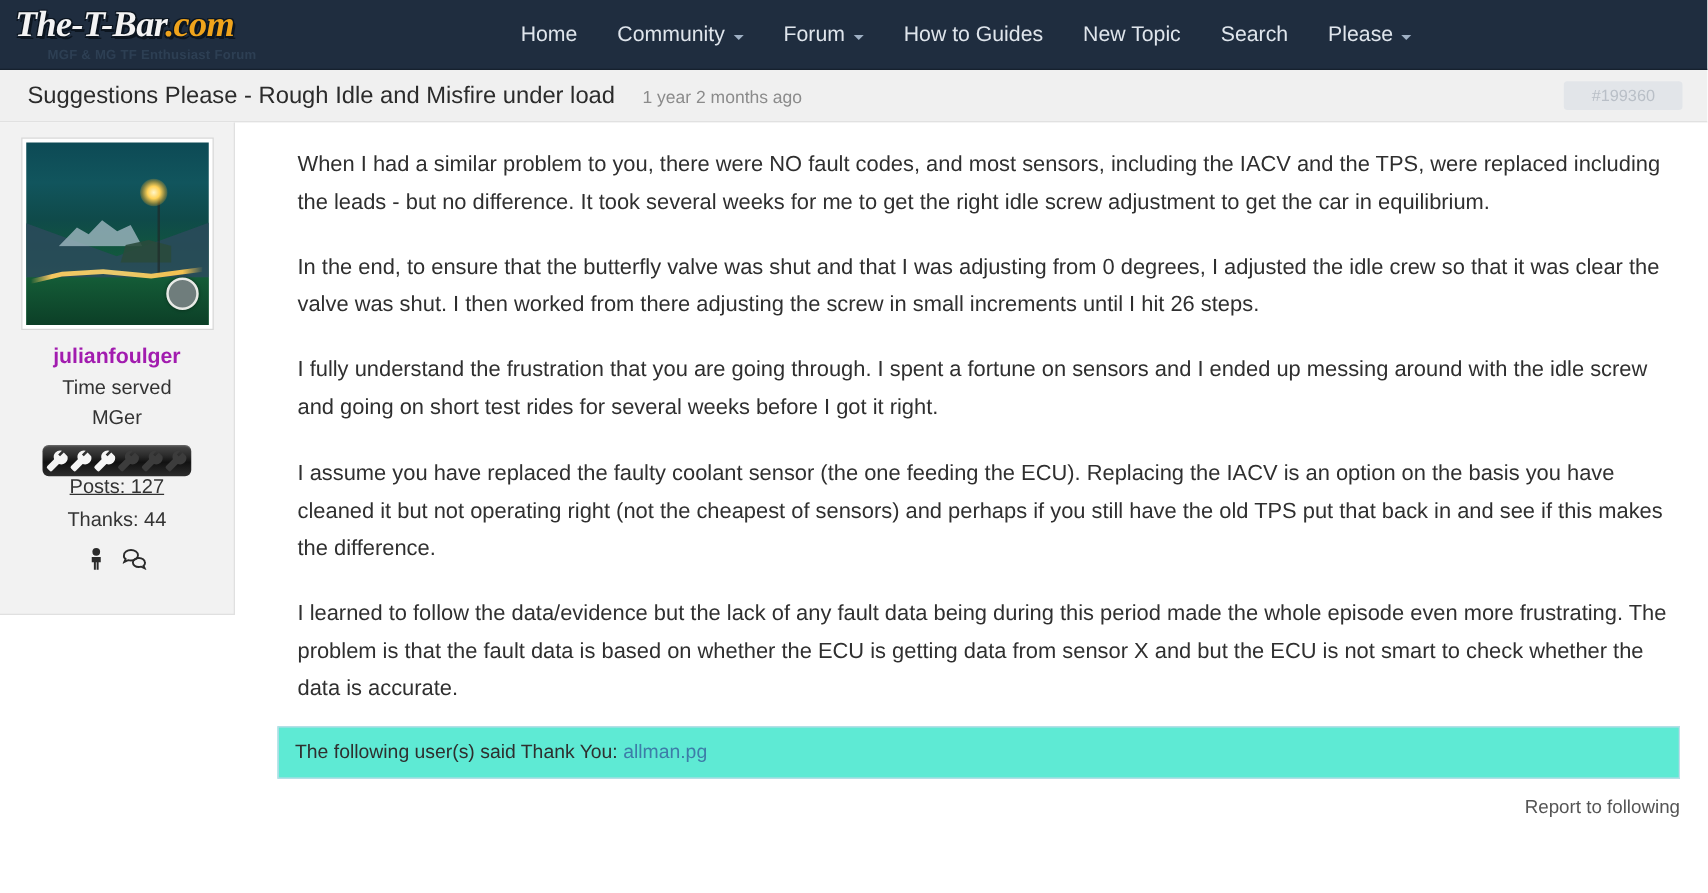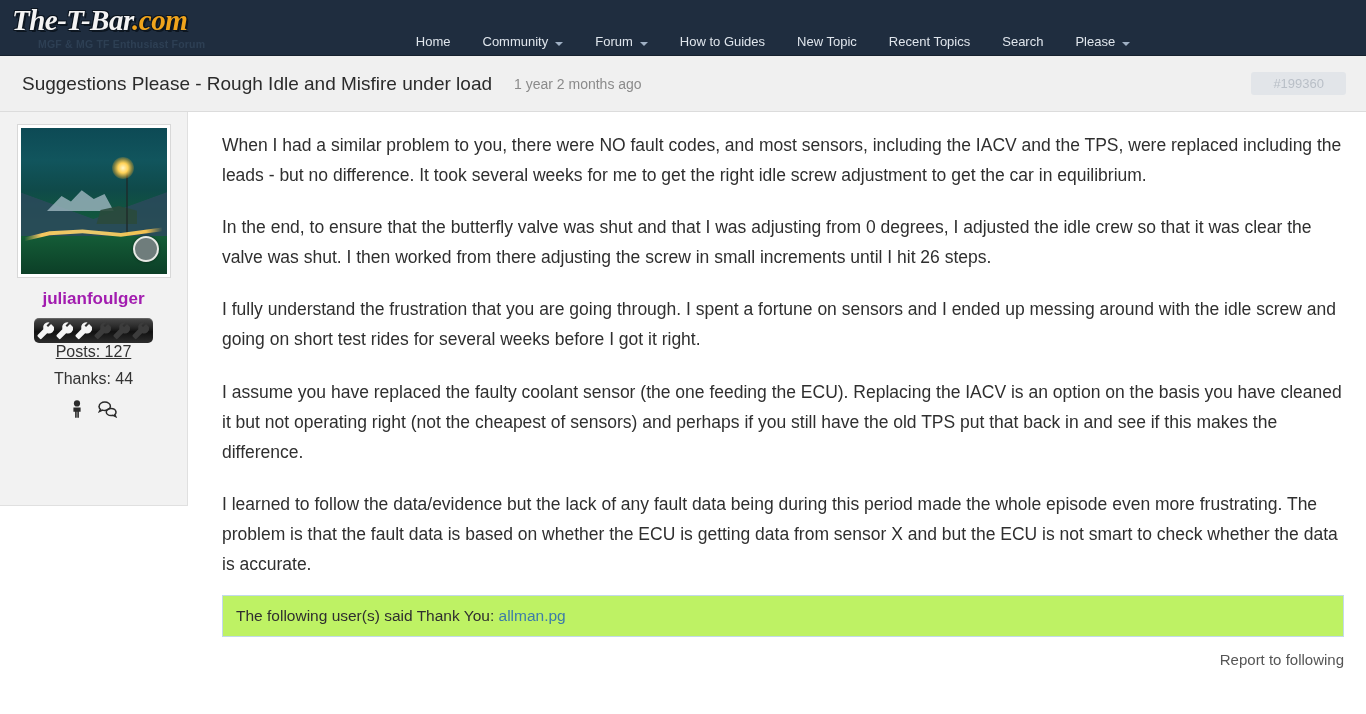--- a/index.html
+++ b/index.html
@@ -9,21 +9,21 @@
     overflow: hidden;
     background: #ffffff;
     font-family: "Liberation Sans", sans-serif;
   }
 
   
   .navbar {
     height: 56px;
     background: #1f2d3f;
     display: flex;
-    align-items: flex-end;
+    align-items: center;
     position: relative;
     border-bottom: 1px solid #16212e;
   }
   .brand {
     position: absolute;
     left: 8px;
     top: 0;
     height: 56px;
     width: 270px;
     display: flex;
@@ -56,41 +56,41 @@
 
   .nav-items {
     margin: 0 auto;
     display: flex;
     align-items: center;
     gap: 0px;
     padding-left: 180px;
   }
   .nav-item {
     color: #dfe5ec;
-    font-size: 13px;
+    font-size: 17px;
     padding: 6px 16px;
     display: flex;
     align-items: center;
     gap: 7px;
     cursor: pointer;
     white-space: nowrap;
   }
   .caret {
     display: inline-block;
     width: 0; height: 0;
     border-left: 4px solid transparent;
     border-right: 4px solid transparent;
     border-top: 4px solid #9fb0c4;
     position: relative;
     top: 2px;
   }
 
   
   .topic-header {
-    height: 56px;
+    height: 42px;
     background: #f0f0f0;
     border-bottom: 1px solid #dcdcdc;
     display: flex;
     align-items: center;
     padding: 0 20px 0 22px;
   }
   .topic-title {
     font-size: 19px;
     color: #2b2b2b;
     white-space: nowrap;
@@ -273,27 +273,27 @@
   .mini-icon { cursor: pointer; }
 
   
   .post-content {
     flex: 1;
     padding: 18px 22px 0 34px;
     position: relative;
     height: 100%;
   }
   .post-content p {
-    margin: 0 0 22px 0;
+    margin: 0 0 22px 16px;
     font-size: 17.5px;
     line-height: 1.72;
     color: #2f2f2f;
   }
   .thanks-box {
-    background: #bef264;
+    background: #5eead4;
     border: 1px solid #c2dae9;
     padding: 11px 13px;
     font-size: 15.5px;
     color: #2f2f2f;
     margin-top: -6px;
   }
   .thanks-box a {
     color: #3d7ca8;
     text-decoration: none;
     cursor: pointer;
@@ -328,23 +328,20 @@
     </div>
     <div class="nav-item">
       <span>Forum</span>
       <span class="caret"></span>
     </div>
     <div class="nav-item">
       <span>How to Guides</span>
     </div>
     <div class="nav-item">
       <span>New Topic</span>
-    </div>
-    <div class="nav-item">
-      <span>Recent Topics</span>
     </div>
     <div class="nav-item">
       <span>Search</span>
     </div>
     <div class="nav-item">
       <span>Please</span>
       <span class="caret"></span>
     </div>
   </div>
 </div>
@@ -365,20 +362,24 @@
         <div class="av-building"></div>
         <div class="av-pole"></div>
         <div class="av-lamp"></div>
         <div class="av-ground"></div>
         <div class="av-lights"></div>
         <div class="av-badge"></div>
       </div>
     </div>
 
     <div class="username">julianfoulger</div>
+    <div class="usertitle">
+      <span>Time served</span><br>
+      <span>MGer</span>
+    </div>
 
     <div class="rank-badge">
       <svg class="spanner" viewBox="0 0 24 24">
         <path d="M19 3.2 L15.2 7 L13.3 5.1 L17.1 1.3 a6.6 6.6 0 0 0-7.9 8.6 L2.4 16.7 a1.8 1.8 0 0 0 0 2.6 l2.3 2.3 a1.8 1.8 0 0 0 2.6 0 l6.8-6.8 a6.6 6.6 0 0 0 8.6-7.9 Z" fill="#f5f5f5"></path>
       </svg>
       <svg class="spanner" viewBox="0 0 24 24">
         <path d="M19 3.2 L15.2 7 L13.3 5.1 L17.1 1.3 a6.6 6.6 0 0 0-7.9 8.6 L2.4 16.7 a1.8 1.8 0 0 0 0 2.6 l2.3 2.3 a1.8 1.8 0 0 0 2.6 0 l6.8-6.8 a6.6 6.6 0 0 0 8.6-7.9 Z" fill="#f5f5f5"></path>
       </svg>
       <svg class="spanner" viewBox="0 0 24 24">
         <path d="M19 3.2 L15.2 7 L13.3 5.1 L17.1 1.3 a6.6 6.6 0 0 0-7.9 8.6 L2.4 16.7 a1.8 1.8 0 0 0 0 2.6 l2.3 2.3 a1.8 1.8 0 0 0 2.6 0 l6.8-6.8 a6.6 6.6 0 0 0 8.6-7.9 Z" fill="#f5f5f5"></path>

